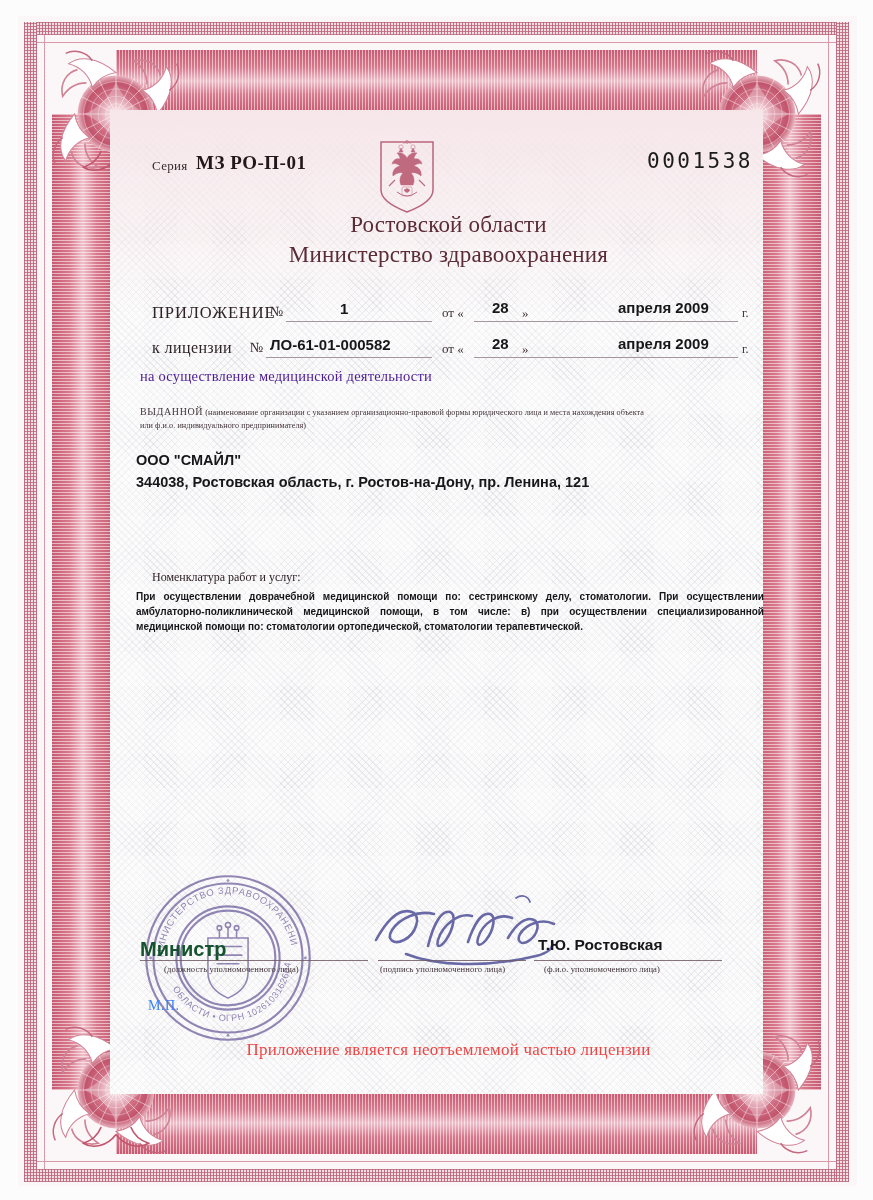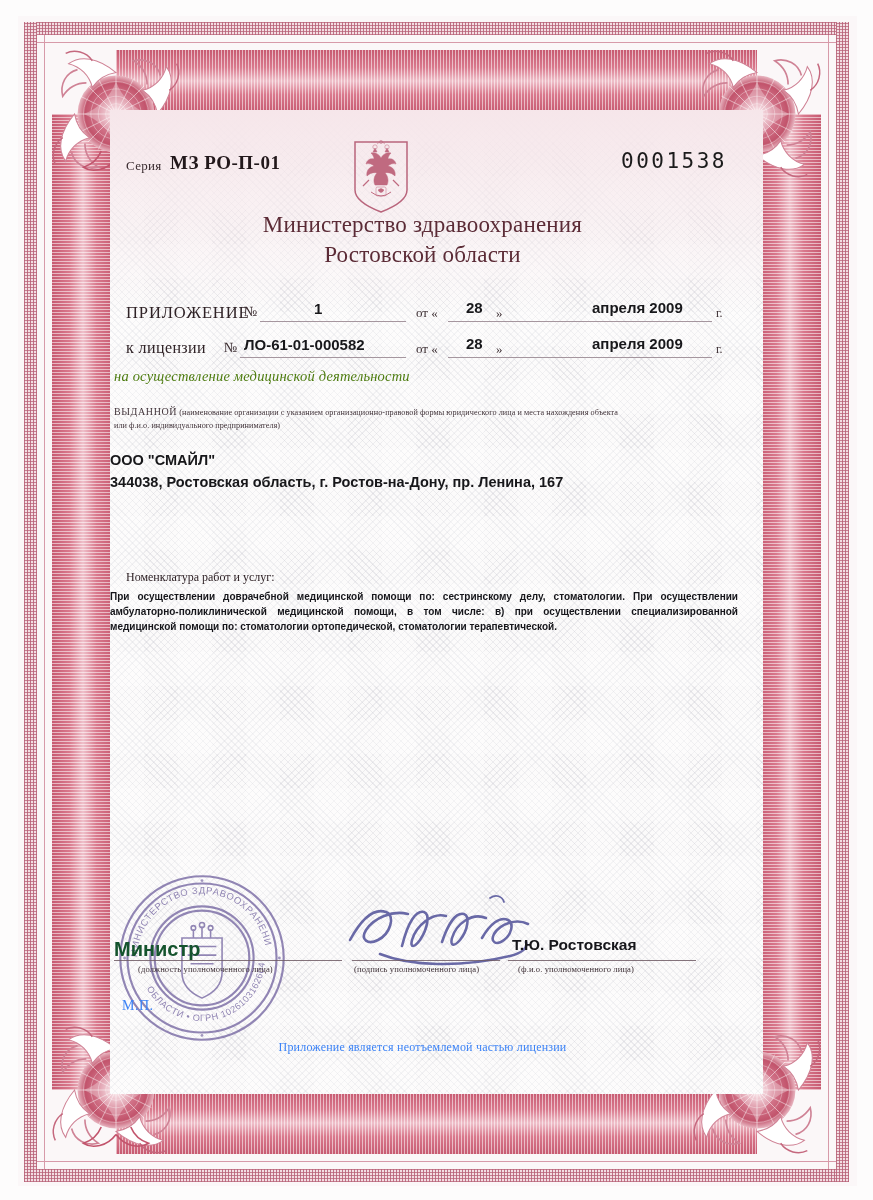--- a/index.html
+++ b/index.html
@@ -104,21 +104,21 @@
   }
 
   
   .wash{
     position:absolute;left:110px;top:110px;width:653px;height:200px;
     background:linear-gradient(180deg,#f6e6ea 0%,rgba(246,230,234,0) 100%);
     pointer-events:none;
   }
 
   
-  .content{position:absolute;left:96px;top:110px;width:653px;height:984px;}
+  .content{position:absolute;left:122px;top:110px;width:653px;height:984px;}
   .c-inner{position:absolute;left:0;top:0;width:653px;height:984px;}
 
   
   .hdr{position:absolute;left:0;top:30px;width:653px;height:60px;}
   .lbl-seria{
     position:absolute;left:30px;top:18px;
     font-size:13px;color:#3a2c30;letter-spacing:.3px;
   }
   .val-seria{
     position:absolute;left:74px;top:12px;
@@ -163,21 +163,21 @@
   }
   .quote{position:absolute;top:9px;font-size:13px;color:#3a2c30;}
   .month{
     position:absolute;top:3px;font-family:"Liberation Sans",sans-serif;
     font-size:15px;font-weight:bold;color:#17171a;margin-left:8px;
   }
   .gsuffix{position:absolute;top:10px;font-size:12px;color:#3a2c30;}
 
   .subject{
     position:absolute;left:18px;top:258px;
-    font-size:14.5px;color:#4d7c0f;letter-spacing:.2px;font-style:italic;
+    font-size:14.5px;color:#4c1d95;letter-spacing:.2px;
   }
 
   
   .fineprint{
     position:absolute;left:18px;top:294px;width:606px;
     font-size:8.2px;line-height:1.55;color:#42343a;letter-spacing:.05px;
   }
   .fineprint b{font-size:10px;font-weight:normal;letter-spacing:.6px;}
 
   
@@ -218,21 +218,21 @@
   .mp{
     position:absolute;left:26px;top:88px;
     font-size:14px;color:#3b82f6;letter-spacing:.5px;
   }
 
   .stamp{position:absolute;left:20px;top:-38px;width:172px;height:172px;opacity:.72;}
   .signature{position:absolute;left:244px;top:-26px;width:200px;height:92px;opacity:.9;}
 
   .footer{
     position:absolute;left:0;top:930px;width:653px;text-align:center;
-    font-size:12px;color:#3b82f6;letter-spacing:.2px;
+    font-size:17px;color:#ef4444;letter-spacing:.2px;
   }
 </style>
 </head>
 <body>
 
 <div class="sheet">
   <div class="paper-edge"></div>
 
   <div class="frame">
 
@@ -462,22 +462,22 @@
               <path d="M20 40 L14 46 M44 40 L50 46" stroke-width="1.2"></path>
               <path d="M22 52 Q32 60 42 52" fill="none" stroke-width="1"></path>
             </g>
           </svg>
         </div>
 
         <span class="serial-no">0001538</span>
       </div>
 
       <div class="ministry">
+        <div>Ростовской области</div>
         <div>Министерство здравоохранения</div>
-        <div>Ростовской области</div>
       </div>
 
       <div class="row row-1">
         <span class="fld-label caps" style="left:12px">ПРИЛОЖЕНИЕ</span>
         <span class="fld-num" style="left:130px">№</span>
         <div class="ul" style="left:146px;width:146px"></div>
         <span class="fld-val" style="left:200px">1</span>
 
         <span class="ot" style="left:302px">от «</span>
         <div class="ul" style="left:334px;width:70px"></div>
@@ -506,21 +506,21 @@
       <div class="subject">на осуществление медицинской деятельности</div>
 
       <div class="fineprint">
         <b>ВЫДАННОЙ</b>
         <span>(наименование организации с указанием организационно-правовой формы юридического лица и места нахождения объекта</span><br>
         <span>или ф.и.о. индивидуального предпринимателя)</span>
       </div>
 
       <div class="org">
         <div>ООО "СМАЙЛ"</div>
-        <div>344038, Ростовская область, г. Ростов-на-Дону, пр. Ленина, 167</div>
+        <div>344038, Ростовская область, г. Ростов-на-Дону, пр. Ленина, 121</div>
       </div>
 
       <div class="nom-label">Номенклатура работ и услуг:</div>
       <div class="nom-body">При осуществлении доврачебной медицинской помощи по: сестринскому делу, стоматологии. При осуществлении амбулаторно-поликлинической медицинской помощи, в том числе: в) при осуществлении специализированной медицинской помощи по: стоматологии ортопедической, стоматологии терапевтической.</div>
 
       <div class="sig">
 
         <div class="stamp">
           <svg width="172" height="172" viewBox="0 0 120 120">
             <g fill="none" stroke="#6a5a9a" stroke-width="1.5">

